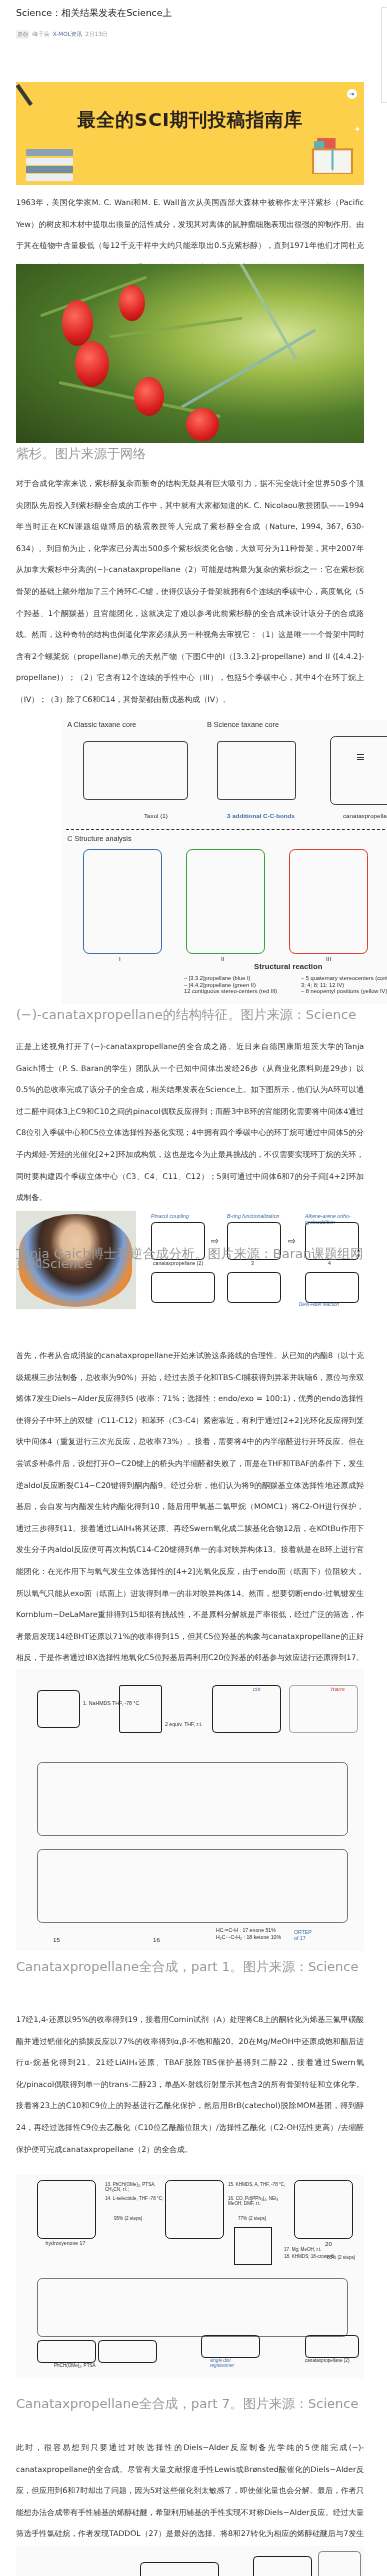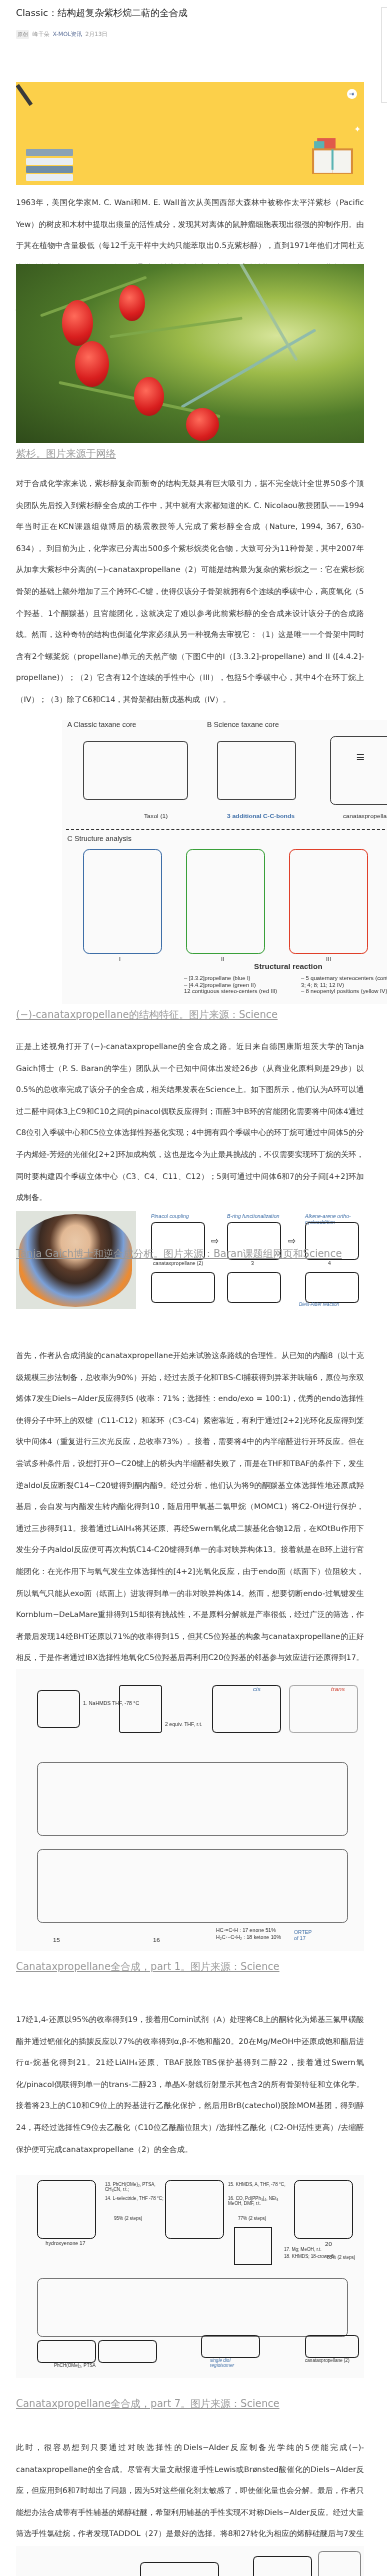--- a/index.html
+++ b/index.html
@@ -15,56 +15,57 @@
   .banner .head { position: absolute; left: 0; right: 0; top: 25px; text-align: center; font-size: 18.5px; font-weight: bold; color: #2b2320; letter-spacing: 0.5px; }
   .banner .pill { position: absolute; left: 94px; top: 60px; width: 161px; height: 30px; border-radius: 15px; background: #b58a1e; color: #fff; font-size: 12.4px; text-align: center; line-height: 30px; }
   .banner .enter { position: absolute; right: 7.2px; top: 7.2px; width: 10.3px; height: 10.3px; border-radius: 50%; background: #fff; color: #3b5998; font-size: 6.2px; line-height: 10.3px; text-align: center; }
   .banner .spark { position: absolute; right: 3.1px; top: 42px; color: #fff; font-size: 8.2px; }
   .banner .books { position: absolute; left: 10.3px; top: 57px; width: 52px; height: 46px; }
   .banner .books div { position: absolute; left: 0; width: 47px; height: 7.2px; border-radius: 1px; }
   .banner .pen { position: absolute; left: 0; top: 0; width: 24px; height: 4.1px; background: #3a3a3a; transform: rotate(55deg); transform-origin: 0 0; top: 2.1px; left: 3.1px; }
   .banner .nb { position: absolute; right: 10.3px; top: 54px; width: 43px; height: 39px; }
 
   .para { position: absolute; left: 16px; width: 348px; font-size: 7.7px; line-height: 21.6px; color: #333; text-align: justify; }
-  .caption { position: absolute; left: 16px; width: 348px; font-size: 10px; color: #999; line-height: 10.3px; text-decoration: underline; }
+  .caption { position: absolute; left: 16px; width: 348px; font-size: 13px; color: #999; line-height: 10.3px; }
   .fig { position: absolute; left: 16px; width: 348px; background: #fafafa; overflow: hidden; }
   .fig .lbl { position: absolute; font-size: 6.2px; color: #333; font-family: "Liberation Sans", sans-serif; }
   .fig .big { font-size: 8.2px; font-weight: bold; }
   .fig .blue { color: #3f6fa8; }
   .fig .dash { position: absolute; left: 4.1px; right: 15.5px; border-top: 1px dashed #333; }
   .mol { position: absolute; border: 1px solid #222; }
 
   .photo { position: absolute; left: 16px; top: 212px; width: 348px; height: 231px; overflow: hidden;
            background: radial-gradient(ellipse at 75% 40%, #d7e59a 0%, #9dbb4a 25%, #4f7a2a 55%, #2e4a1a 100%); }
   .photo .berry { position: absolute; border-radius: 50%; background: radial-gradient(circle at 40% 35%, #ff6b5a, #d81e1e 60%, #9a0f10); }
   .photo .needle { position: absolute; height: 3.1px; border-radius: 1.5px; background: #7fa84a; opacity: 0.9; }
 
   .portrait { position: absolute; left: 0; top: 0; width: 120px; height: 149px; background: #dfe3dc; }
   .portrait .circle { position: absolute; left: 3.1px; top: 3.1px; width: 113px; height: 143px; border-radius: 50% / 40%; background: radial-gradient(ellipse at 50% 30%, #e9c8a8 0%, #e2b995 18%, #5a3b2a 32%, #3a2a22 45%, #7aa0d8 60%, #ef8b2e 75%, #6a93d0 100%); }
 </style>
 </head>
 <body>
 
-<div class="title">Classic：结构超复杂紫杉烷二萜的全合成</div>
+<div class="title">Science：相关结果发表在Science上</div>
 <div class="meta">
   <span class="badge">原创</span>
   <span>峰千朵</span>
   <span class="acct">X-MOL资讯</span>
   <span>2月13日</span>
 </div>
 <div class="side-box"></div>
 
 <div class="banner">
   <div class="pen"></div>
   <div class="books">
     <div style="top:10.3px;background:#8aa2b5"></div>
     <div style="top:18.5px;background:#e8eef2"></div>
     <div style="top:27px;background:#6f8ea6"></div>
     <div style="top:35px;background:#e8eef2"></div>
   </div>
+  <div class="head">最全的SCI期刊投稿指南库</div>
   <div class="enter">⇥</div>
   <div class="spark">✦</div>
   <svg class="nb" viewBox="0 0 84 76">
     <rect x="12" y="4" width="36" height="26" fill="#e05a4a"></rect>
     <rect x="6" y="10" width="20" height="22" fill="#5ab3b3"></rect>
     <rect x="2" y="24" width="80" height="50" fill="#d88c3a"></rect>
     <rect x="6" y="28" width="36" height="44" fill="#f4f4f0"></rect>
     <rect x="42" y="28" width="36" height="44" fill="#f4f4f0"></rect>
     <rect x="40" y="26" width="4" height="40" fill="#5ab3b3"></rect>
   </svg>

